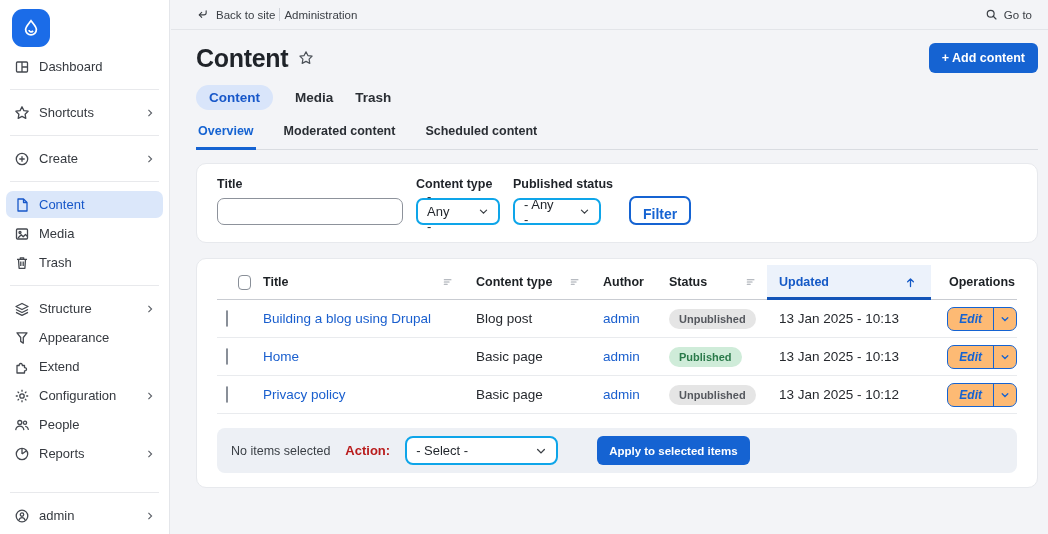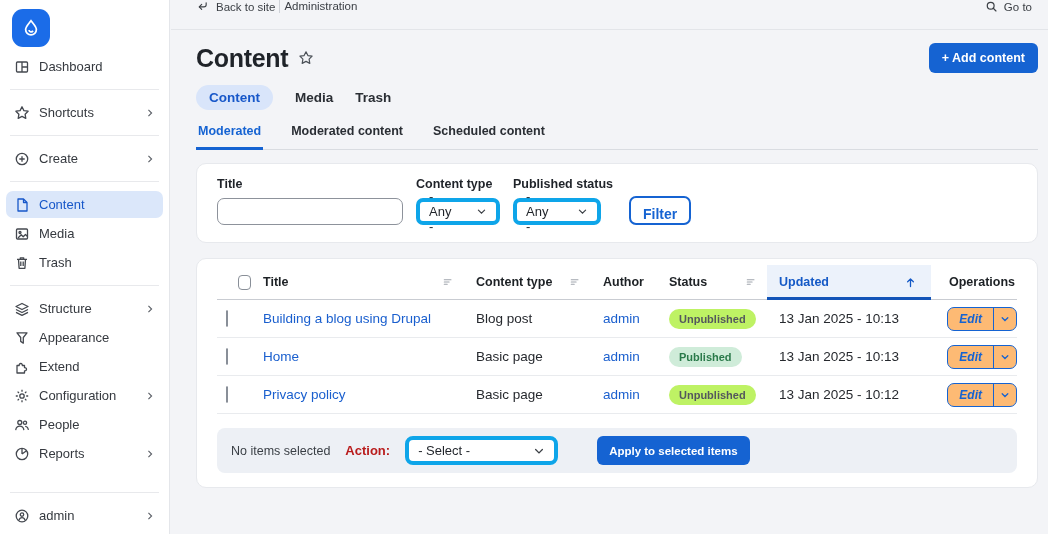--- a/index.html
+++ b/index.html
@@ -18,21 +18,21 @@
   .nav-item .nicon { width:16px; height:16px; color:#44484f; flex:0 0 16px; }
   .nav-item .chev { margin-left:auto; color:#5a5f66; }
   .nav-item.active { background:#dbe7fa; color:#1757c9; }
   .nav-item.active .nicon { color:#1757c9; }
   .sdiv { height:1px; background:#e8e9ec; margin:8px 10px; }
   .spacer { flex:1; }
   .account-wrap { padding-bottom:4px; }
 
   
   .main { position:absolute; left:171px; top:0; right:0; bottom:0; }
-  .topbar { height:30px; display:flex; align-items:flex-start; padding:0 16px 8px 25px;
+  .topbar { height:30px; display:flex; align-items:flex-end; padding:0 16px 8px 25px;
             font-size:11.5px; color:#3c4046; border-bottom:1px solid #e3e5e9; }
   .topbar .grp { display:flex; align-items:center; gap:7px; }
   .tsep { width:1px; height:13px; background:#cfd2d8; margin:0 4px; }
   .topbar .right { margin-left:auto; display:flex; align-items:center; gap:6px; }
 
   .content { padding:0 10px 0 25px; }
   .page-head { display:flex; align-items:center; margin-top:13px; }
   .page-title { font-size:25px; font-weight:700; color:#1f2329; letter-spacing:-0.3px; }
   .title-star { margin-left:10px; color:#4c5158; }
   .btn-primary { margin-left:auto; background:#1563d2; color:#fff; border:none; border-radius:6px;
@@ -44,21 +44,21 @@
 
   .stabs { display:flex; gap:26px; margin-top:14px; border-bottom:1px solid #d9dce1; }
   .stab { font-size:12.5px; font-weight:700; color:#2a2e34; padding:0 2px 9px; cursor:pointer; }
   .stab.active { color:#1563d2; border-bottom:3px solid #1563d2; margin-bottom:-1px; }
 
   .card { background:#fff; border:1px solid #e7e9ed; border-radius:10px; }
   .filter-card { margin-top:13px; padding:13px 20px 17px; display:flex; align-items:flex-end; gap:13px; }
   .fgroup .flabel { font-size:12.5px; font-weight:700; color:#1f2329; margin-bottom:7px; }
   .text-input { width:186px; height:27px; border:1px solid #8d929b; border-radius:7px;
                 background:#fff; font-family:inherit; font-size:13px; padding:0 8px; }
-  .select { height:27px; border:4px solid #0ea5e9; border-radius:7px; background:#fff;
+  .select { height:27px; border:2px solid #0ea5e9; border-radius:7px; background:#fff;
             display:flex; align-items:center; justify-content:space-between; padding:0 9px;
             font-size:13px; color:#1f2329; cursor:pointer;gap:24px; }
   .sel-ct { width:84px; } .sel-ps { width:88px; }
   .btn-outline { height:29px; background:#fff; border:2px solid #1563d2; color:#1563d2;
                  border-radius:7px; padding:8px 12px; font-size:14px; font-weight:700;
                  font-family:inherit; cursor:pointer; margin-left:3px;text-align:center; }
 
   .table-card { margin-top:15px; padding:6px 20px 14px; }
   .trow { display:grid; grid-template-columns:34px 213px 127px 66px 110px 164px 1fr; align-items:center; }
   .thead { border-bottom:1px solid #c9ccd2; }
@@ -69,21 +69,21 @@
                    justify-content:space-between; padding-right:14px; }
   .hcell-updated::after { content:""; position:absolute; left:0; right:0; bottom:-1px; height:3px;
                           background:#1254b8; }
   .hcell-ops { justify-content:flex-end; padding-right:2px; }
   .drow { height:38px; border-bottom:1px solid #e9ebee; }
   .dcell { font-size:13.5px; color:#26292e; padding-left:12px; }
   .link { color:#1a5fce; text-decoration:none; cursor:pointer; }
   .checkbox { width:15px; height:15px; border:1px solid #898f98; border-radius:4px; background:#fff;
               margin-left:9px; cursor:pointer; }
   .badge { display:inline-block; font-size:11px; font-weight:700; border-radius:999px; padding:4px 10px; }
-  .badge.unpublished { background:#bef264; color:#54575d; }
+  .badge.unpublished { background:#e5e5e5; color:#54575d; }
   .badge.published { background:#cfecd9; color:#2a7a4a; }
   .ops-cell { display:flex; justify-content:flex-end; padding-right:0; }
   .splitbtn { display:inline-flex; border:1.5px solid #1563d2; border-radius:7px; overflow:hidden;
               background:#fdba74; cursor:pointer;font-style:italic; }
   .splitbtn .edit { padding:4px 11px; font-size:12px; font-weight:700; color:#1563d2; }
   .splitbtn .caret { width:23px; display:flex; align-items:center; justify-content:center;
                      border-left:1.5px solid #1563d2; color:#1563d2; }
 
   .bulkbar { margin-top:14px; background:#edf0f5; border-radius:8px; height:45px; display:flex;
              align-items:center; gap:15px; padding:0 14px; }
@@ -315,21 +315,21 @@
       <button class="btn-primary">+ Add content</button>
     </div>
 
     <div class="ptabs">
       <span class="ptab pill">Content</span>
       <span class="ptab">Media</span>
       <span class="ptab">Trash</span>
     </div>
 
     <div class="stabs">
-      <span class="stab active">Moderated</span>
+      <span class="stab active">Overview</span>
       <span class="stab">Moderated content</span>
       <span class="stab">Scheduled content</span>
     </div>
 
     <div class="card filter-card">
       <div class="fgroup">
         <div class="flabel">Title</div>
         <input class="text-input" type="text" value="" style="">
       </div>
       <div class="fgroup">

